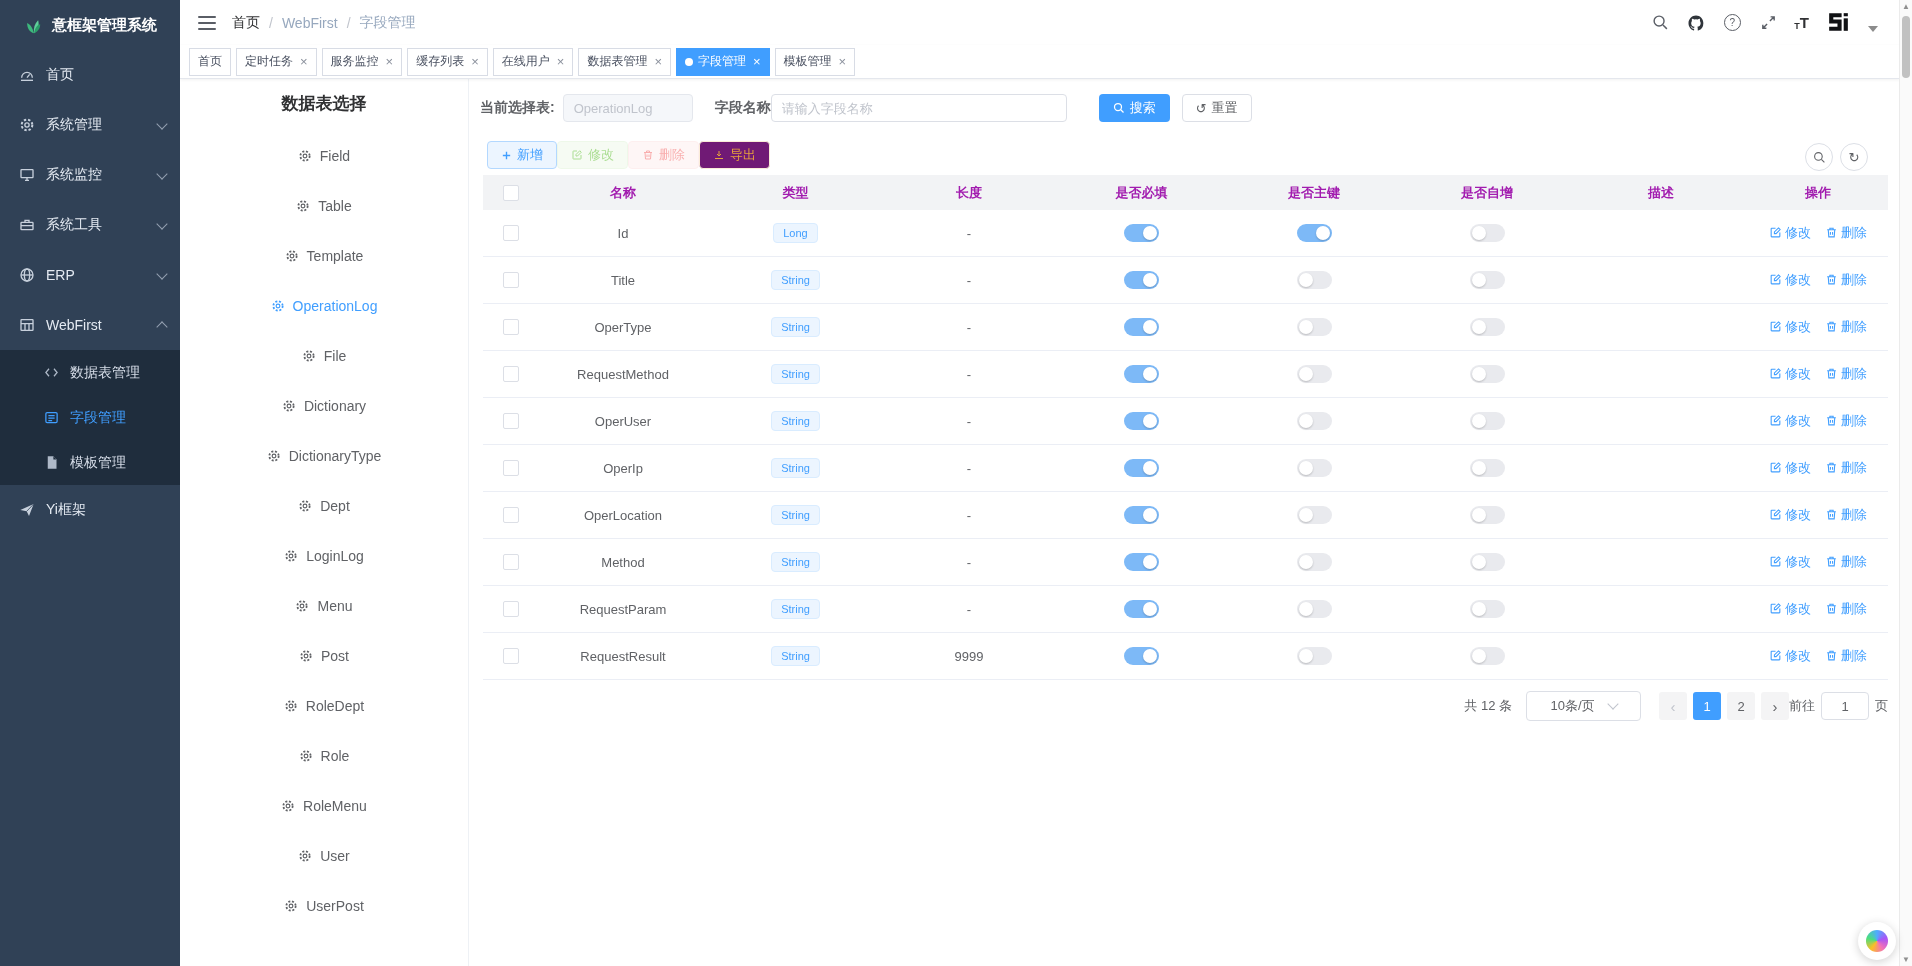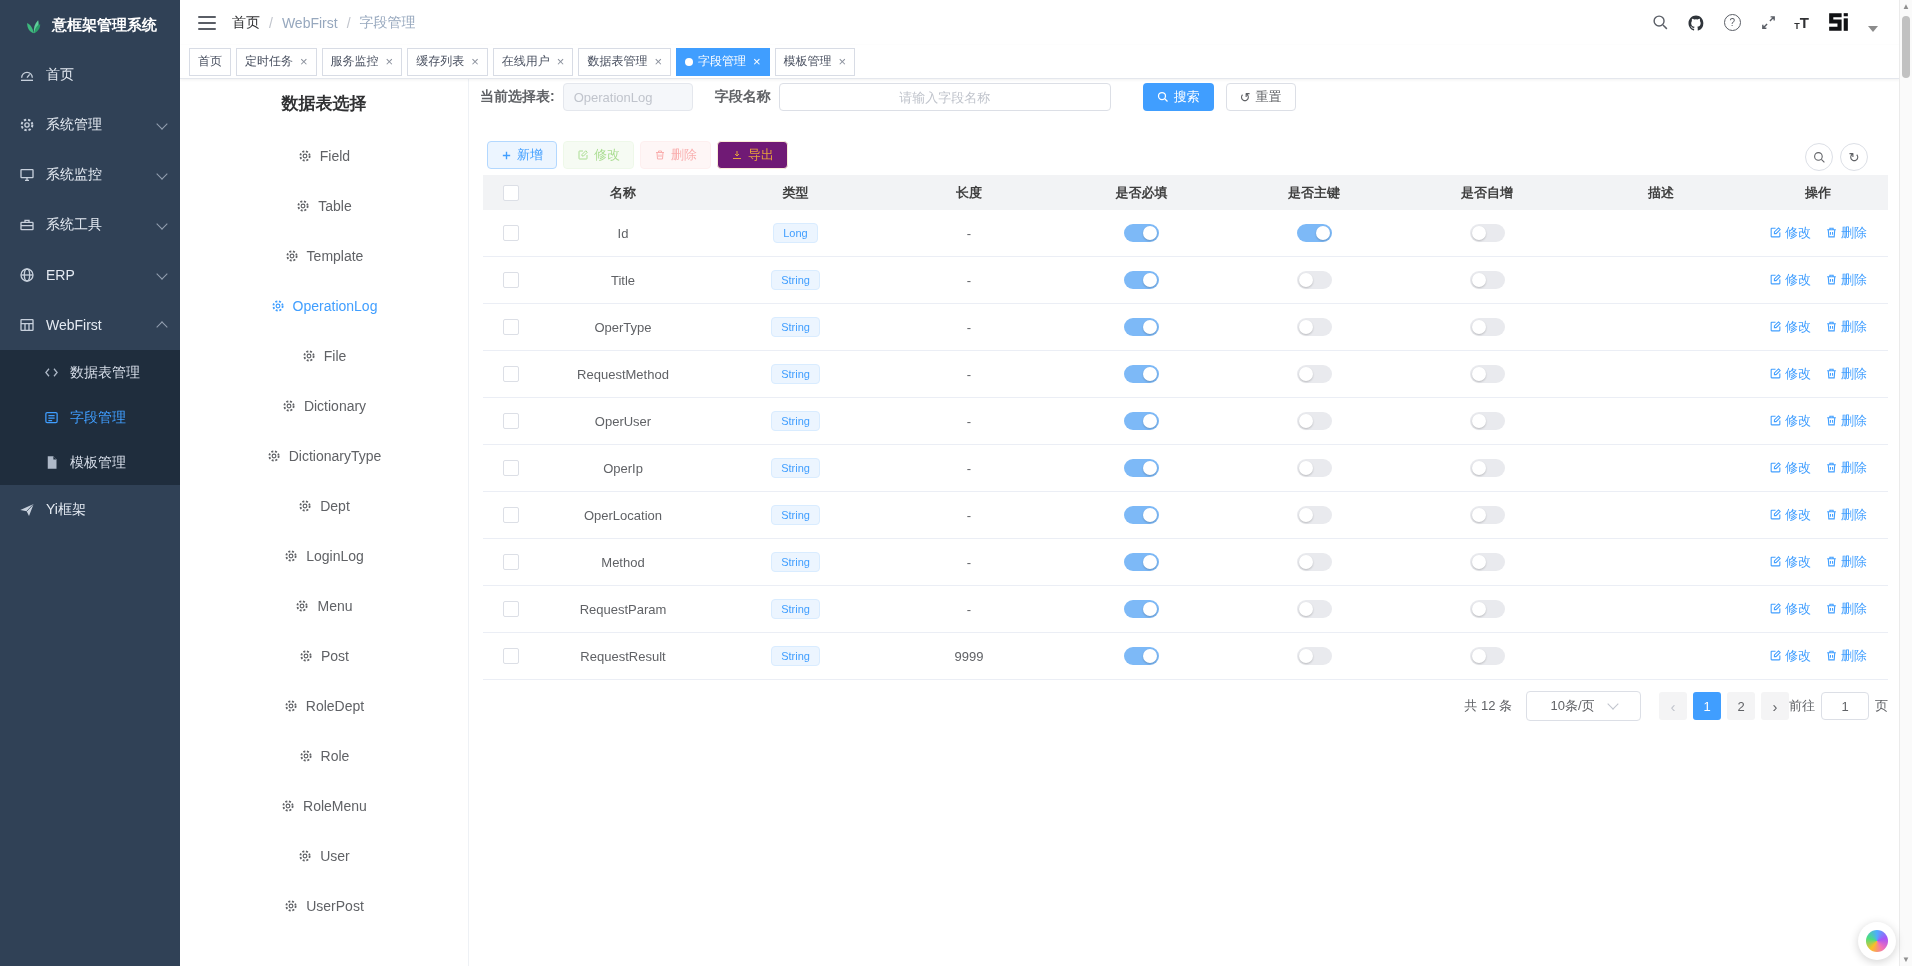--- a/index.html
+++ b/index.html
@@ -49,43 +49,43 @@
   .content{position:absolute;left:180px;top:79px;right:0;bottom:0;background:#fff;overflow:hidden}
   .tree-panel{position:absolute;left:0;top:0;width:288px;height:100%;border-right:1px solid #eef1f5}
   .tree-title{margin:13px 0 0;text-align:center;font-size:17px;font-weight:600;color:#303133}
   .tree{margin-top:16px}
   .tree-item{height:50px;display:flex;align-items:center;justify-content:center;gap:8px;
              font-size:14px;color:#606266;cursor:pointer}
   .tree-item.active{color:#409eff}
   .tree-item svg{flex:none}
   
   .main-panel{position:absolute;left:289px;top:0;right:0;bottom:0}
-  .filter-row{position:absolute;left:0;top:4px;height:28px;display:flex;align-items:center}
+  .filter-row{position:absolute;left:0;top:15px;height:28px;display:flex;align-items:center}
   .f-label{font-size:14px;font-weight:600;color:#606266}
   .inp{height:28px;border:1px solid #dcdfe6;border-radius:4px;padding:0 10px;font-size:13px;
        color:#606266;box-sizing:border-box;background:#fff;outline:none;
        font-family:"Liberation Sans","DejaVu Sans",sans-serif}
   .inp::placeholder{color:#c0c4cc}
   .inp.disabled{background:#f5f7fa;border-color:#e4e7ed;color:#c0c4cc}
   .btn{height:28px;border-radius:4px;font-size:13px;display:inline-flex;align-items:center;
        justify-content:center;gap:5px;cursor:pointer;box-sizing:border-box;padding:0 13px;border:1px solid transparent;
        font-family:"Liberation Sans","DejaVu Sans",sans-serif}
   .btn-primary{background:#409eff;color:#fff}
   .btn-plain{background:#fff;border-color:#dcdfe6;color:#606266}
   .btn-add{background:#ecf5ff;border-color:#b3d8ff;color:#409eff}
   .btn-edit{background:#f0f9eb;border-color:#e1f3d8;color:#67c23a;opacity:.55}
   .btn-del{background:#fef0f0;border-color:#fde2e2;color:#f56c6c;opacity:.55}
   .btn-exp{background:#701a75;border-color:#faecd8;color:#e6a23c}
-  .toolbar-row{position:absolute;left:18px;top:62px;display:flex;gap:6px}
+  .toolbar-row{position:absolute;left:18px;top:62px;display:flex;gap:0}
   .circ{position:absolute;top:64px;width:26px;height:26px;border:1px solid #dcdfe6;border-radius:50%;
         display:flex;align-items:center;justify-content:center;color:#606266;cursor:pointer;background:#fff;font-size:13px}
   
   .table-wrap{position:absolute;left:14px;top:96px;width:1405px}
   table{border-collapse:collapse;width:1405px;table-layout:fixed}
-  thead th{height:33px;background:#f2f3f5;color:#404040;font-size:13px;font-weight:600;text-align:center}
+  thead th{height:33px;background:#f2f3f5;color:#a21caf;font-size:13px;font-weight:600;text-align:center}
   tbody td{height:44px;border-bottom:1px solid #ebeef5;font-size:13px;color:#606266;text-align:center}
   .cb{display:inline-block;width:14px;height:14px;border:1px solid #dcdfe6;border-radius:2px;background:#fff;cursor:pointer;vertical-align:middle}
   .tag{display:inline-block;padding:2px 9px;font-size:11px;color:#409eff;background:#ecf5ff;
        border:1px solid #d9ecff;border-radius:4px;line-height:14px}
   .sw{width:35px;height:18px;border-radius:10px;position:relative;display:inline-block;vertical-align:middle;cursor:pointer}
   .sw.on{background:#7db9f7}
   .sw.off{background:#e9eaee}
   .sw::after{content:'';position:absolute;top:2px;width:14px;height:14px;background:#fff;border-radius:50%;
              box-shadow:0 1px 2px rgba(0,0,0,.2)}
   .sw.on::after{right:2px}
@@ -465,21 +465,21 @@
         </div>
       </div>
   </section>
 
   <section class="main-panel">
 
     <div class="filter-row">
       <span class="f-label" style="margin-left:11px">当前选择表:</span>
       <input class="inp disabled" style="margin-left: 8px; width: 130px;" disabled="" value="OperationLog">
       <span class="f-label" style="margin-left:22px">字段名称</span>
-      <input class="inp" style="margin-left: 8px; width: 332px; text-align: center;" placeholder="请输入字段名称">
+      <input class="inp" style="width: 296px;" placeholder="请输入字段名称">
       <button class="btn btn-primary" style="margin-left:32px">
         <svg width="12" height="12" viewBox="0 0 24 24" fill="none" stroke="#fff" stroke-width="2.5">
             <circle cx="10" cy="10" r="7"></circle>
             <path d="M15.5 15.5L21 21"></path>
           </svg>
         <span>搜索</span>
       </button>
       <button class="btn btn-plain" style="margin-left:12px">
         <span style="font-size:13px">↺</span>
         <span>重置</span>

